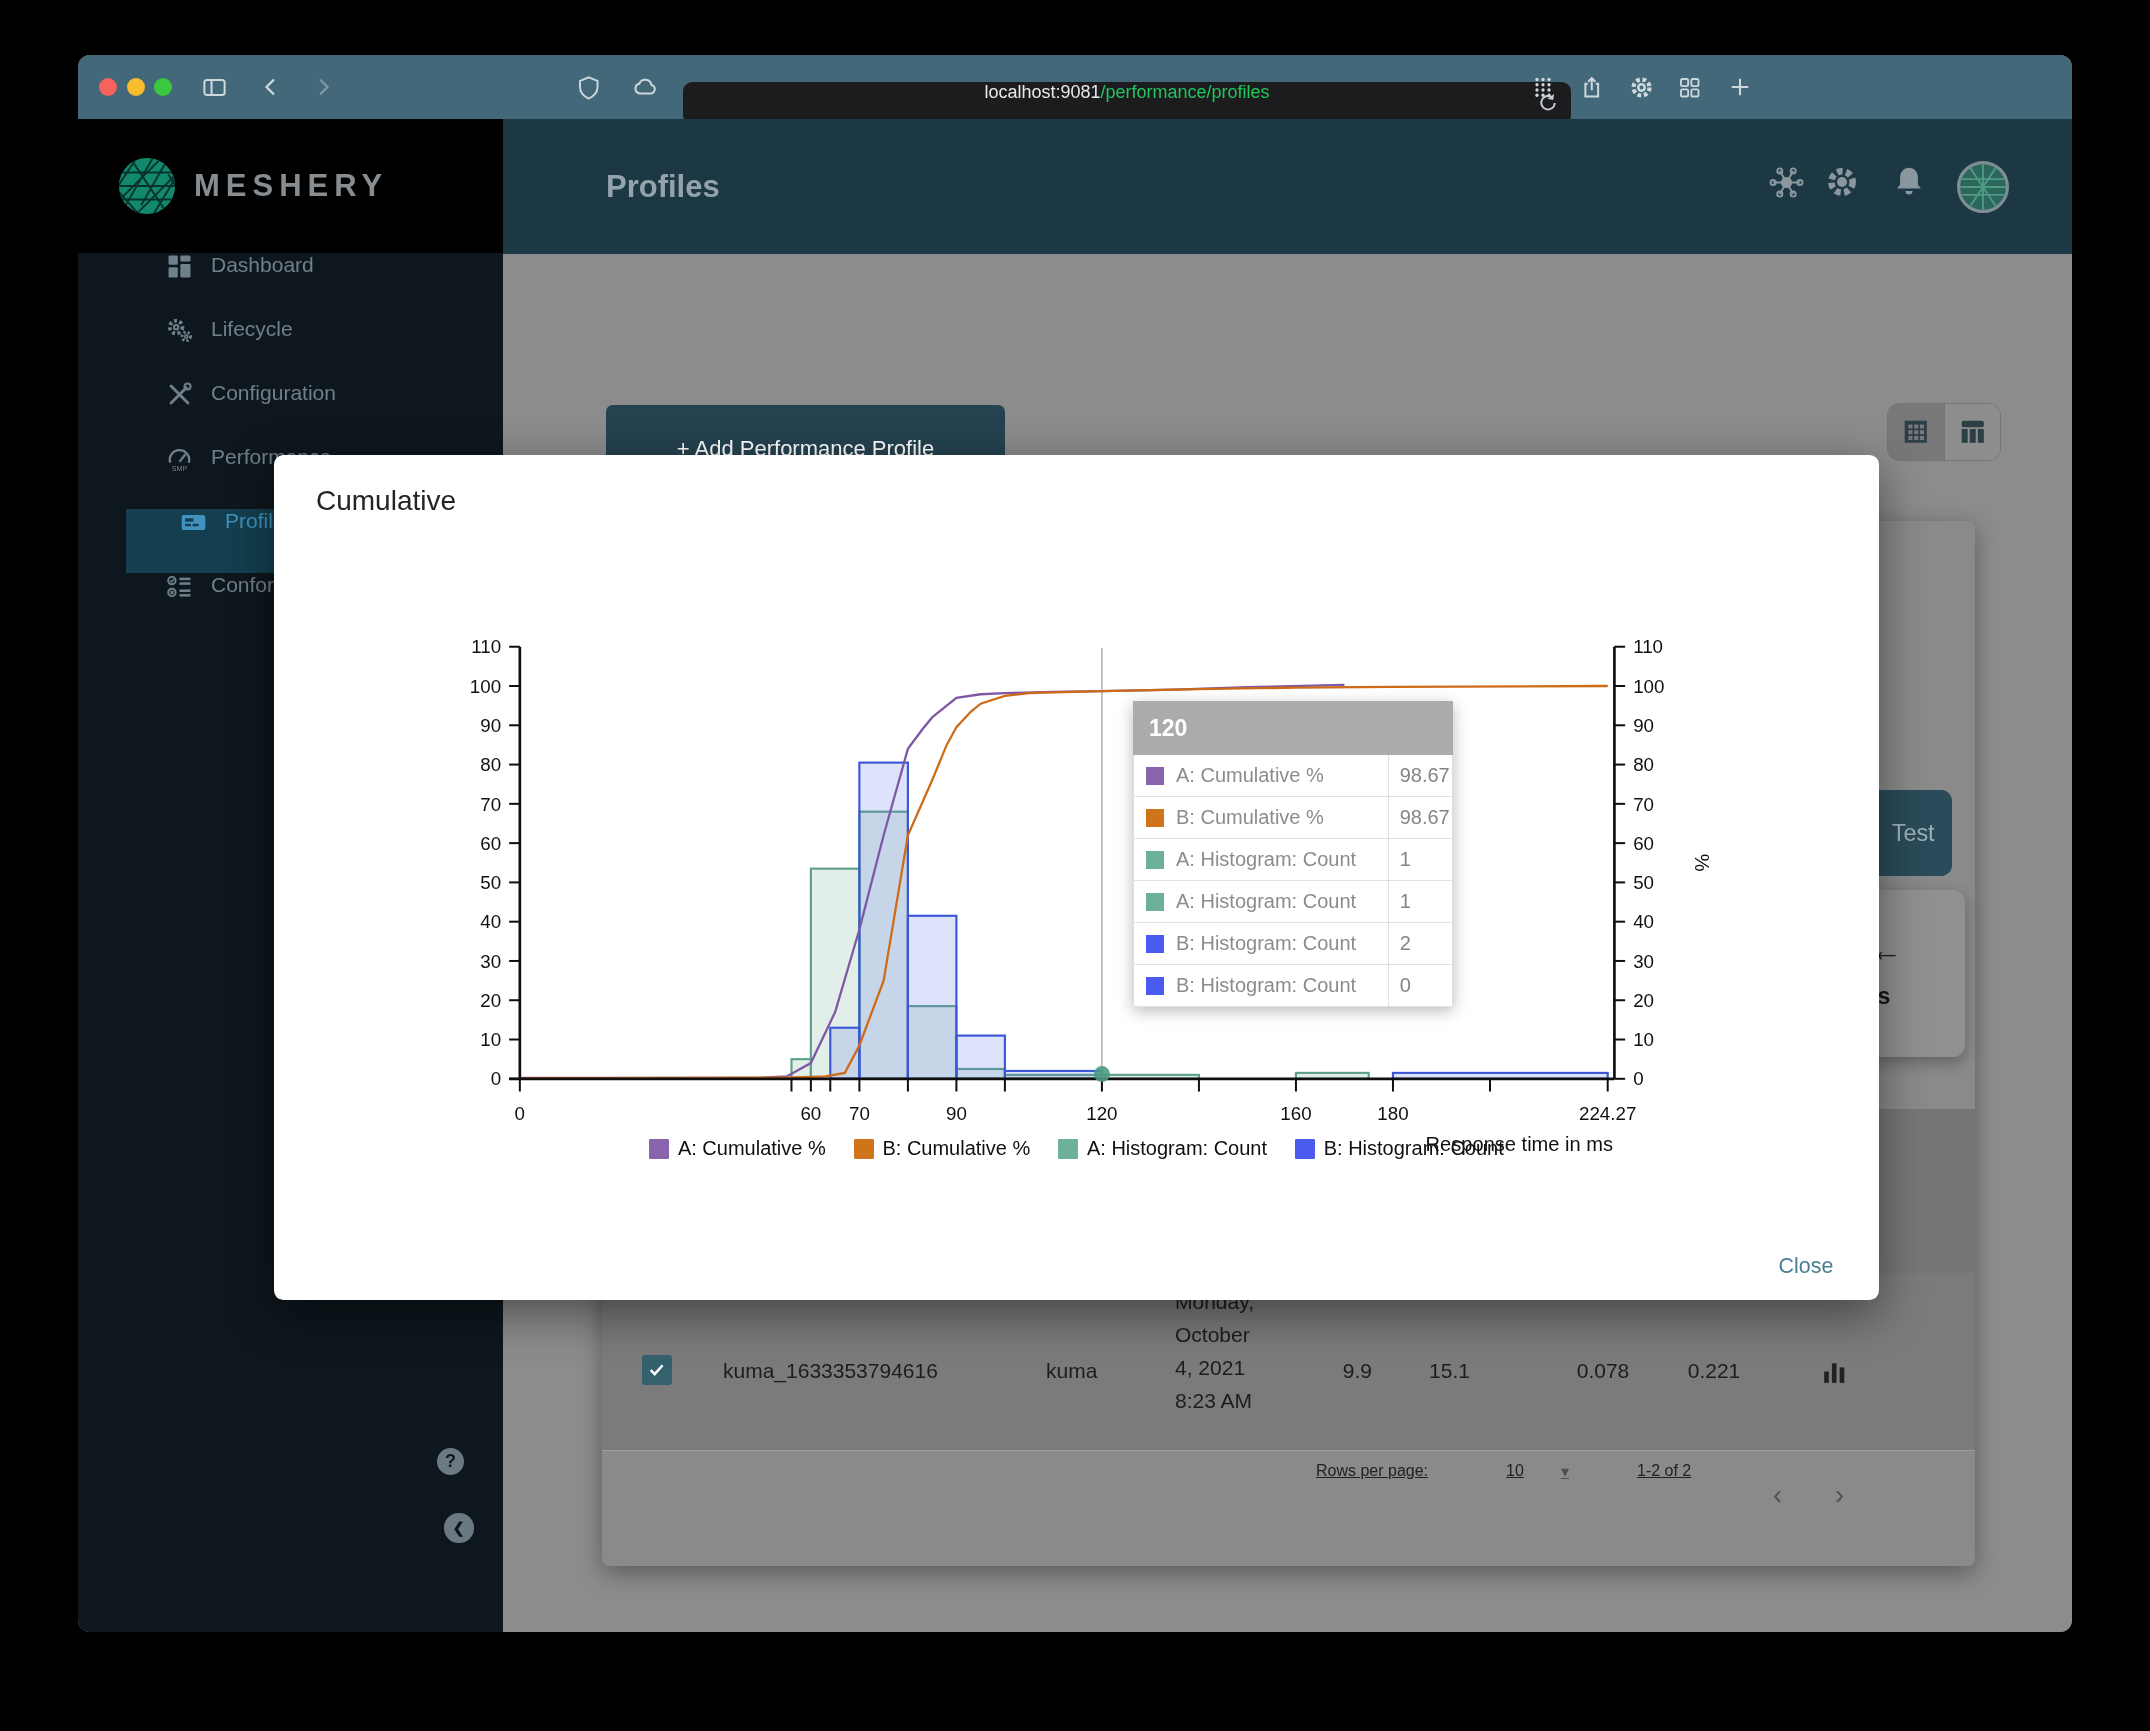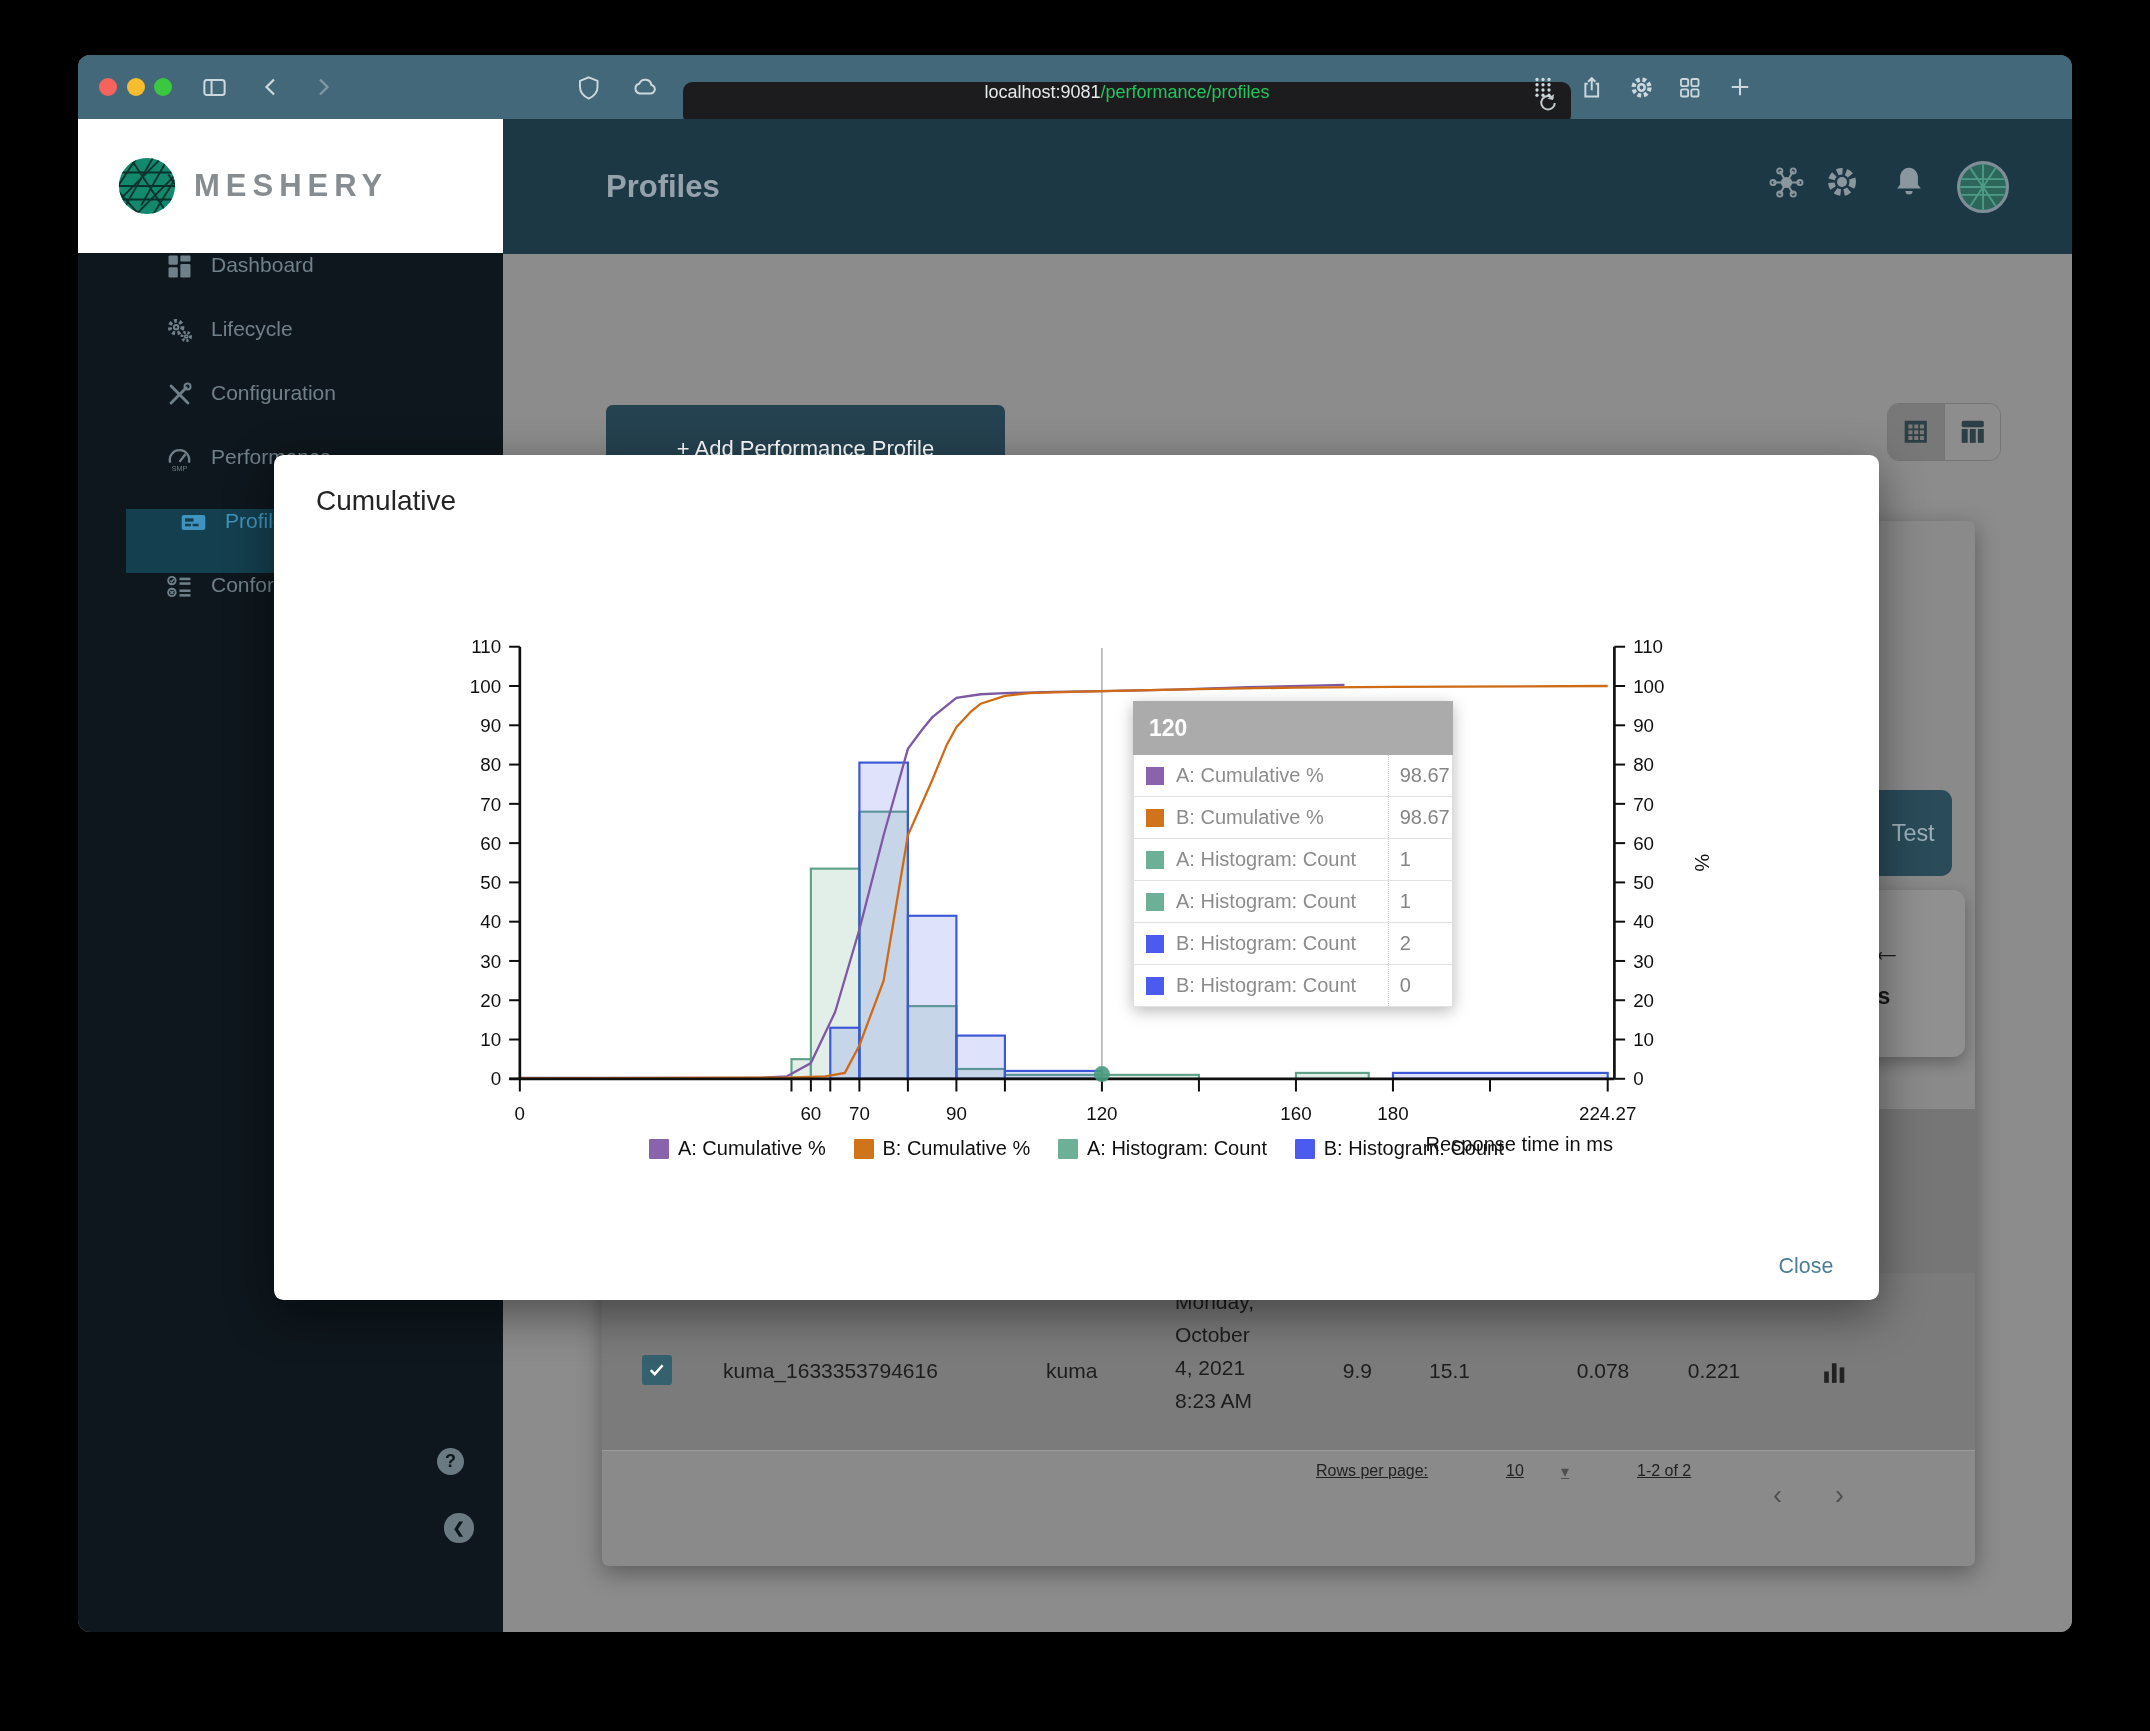--- a/index.html
+++ b/index.html
@@ -16,21 +16,21 @@
     align-items:center; justify-content:center; color:#cdd8dd; }
   .urlpill { position:absolute; left:605px; top:10.7px; width:888px; height:43px;
     border-radius:9.4px; background:#1c1c1e; display:flex; align-items:flex-start;
     justify-content:center; color:#e6e9ea; font-size:18px;margin-top:16px; }
   .urlpill .path { color:#22c55e; }
   .urlrefresh { position:absolute; right:10.7px; top:9.4px; color:#c2cace; }
 
   
   .app { position:absolute; left:0; top:64px; right:0; bottom:0; }
   .sidebar { position:absolute; left:0; top:0; width:425px; bottom:0; background:#0e171d; }
-  .logoblock { position:absolute; left:0; top:0; width:100%; height:134px; background:#ffffff;
+  .logoblock { position:absolute; left:0; top:0; width:100%; height:134px; background:#000000;
     display:flex; align-items:center; padding-left:38px; }
   .brand { color:#868c90; font-size:31px; font-weight:bold; letter-spacing:6px; margin-left:16px; }
   .nav { position:absolute; top:134px; left:0; right:0; }
   .navitem { height:64px; display:flex; padding-left:40px;
     color:#70808a; font-size:21px; cursor:pointer;margin-left:48px; }
   .navitem .nicon { width:27px; height:27px; margin-right:18px; flex:0 0 27px; }
   .navitem.active { background:#143f4f; color:#4093be; padding-left:54px; }
   .circbtn { position:absolute; border-radius:50%; background:#6b7a82; color:#0d161b;
     display:flex; align-items:center; justify-content:center; font-weight:bold; }
 

